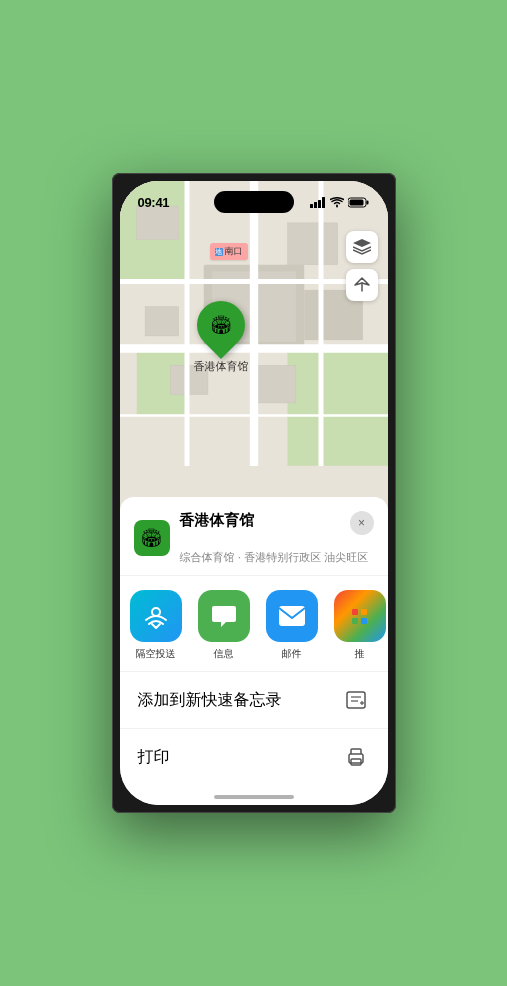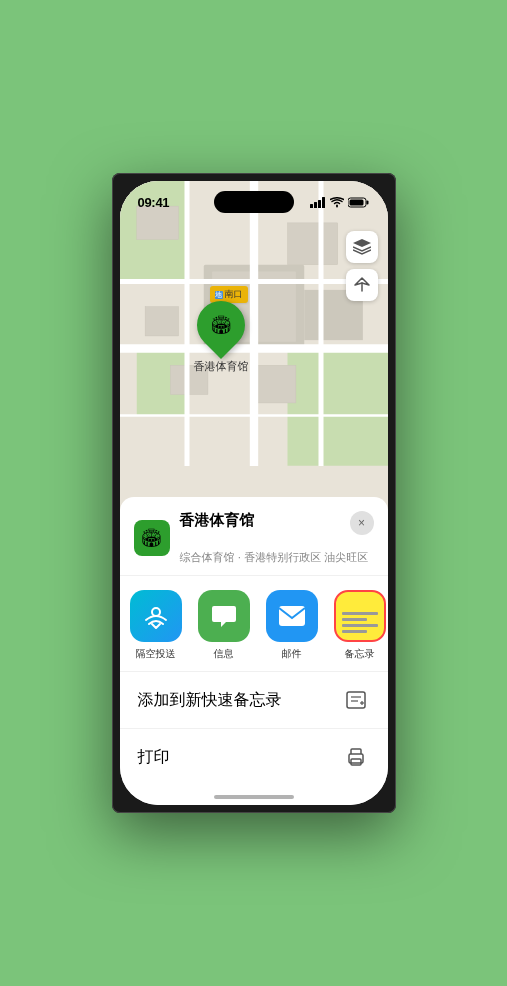--- a/index.html
+++ b/index.html
@@ -149,30 +149,29 @@
       color: #333;
       margin-top: 2px;
       font-weight: 500;
       white-space: nowrap;
     }
     
     .map-label {
       position: absolute;
       top: 62px;
       left: 90px;
-      background: #eab308;
+      background: #fca5a5;
       border-radius: 3px;
       padding: 2px 5px;
       font-size: 9px;
       color: #333;
       display: flex;
       align-items: center;
       gap: 2px;
       box-shadow: 0 1px 2px rgba(0,0,0,0.1);
-      margin-top: 43px;
     }
     .map-label-dot {
       width: 8px;
       height: 8px;
       background: #4a90d9;
       border-radius: 1px;
       font-size: 7px;
       display: flex;
       align-items: center;
       justify-content: center;
@@ -483,32 +482,20 @@
         <div class="share-item">
           <div class="share-icon mail">
             <svg width="30" height="24" viewBox="0 0 30 24">
               <rect x="2" y="2" width="26" height="20" rx="3" fill="white"></rect>
               <path d="M2 4 L15 14 L28 4" fill="none" stroke="#2196f3" stroke-width="2"></path>
             </svg>
           </div>
           <span class="share-label">邮件</span>
         </div>
 
-        <div class="share-item">
-          <div class="share-icon notes">
-            <div class="notes-lines">
-              <div class="notes-line-yellow"></div>
-              <div class="notes-line"></div>
-              <div class="notes-line short"></div>
-              <div class="notes-line"></div>
-              <div class="notes-line short"></div>
-            </div>
-          </div>
-          <span class="share-label">备忘录</span>
-        </div>
 
         <div class="share-item">
           <div class="share-icon more">
             <div class="more-dots">
               <div class="more-dot-row">
                 <div class="more-dot" style="background:#f44336"></div>
                 <div class="more-dot" style="background:#ff9800"></div>
               </div>
               <div class="more-dot-row">
                 <div class="more-dot" style="background:#4caf50"></div>

